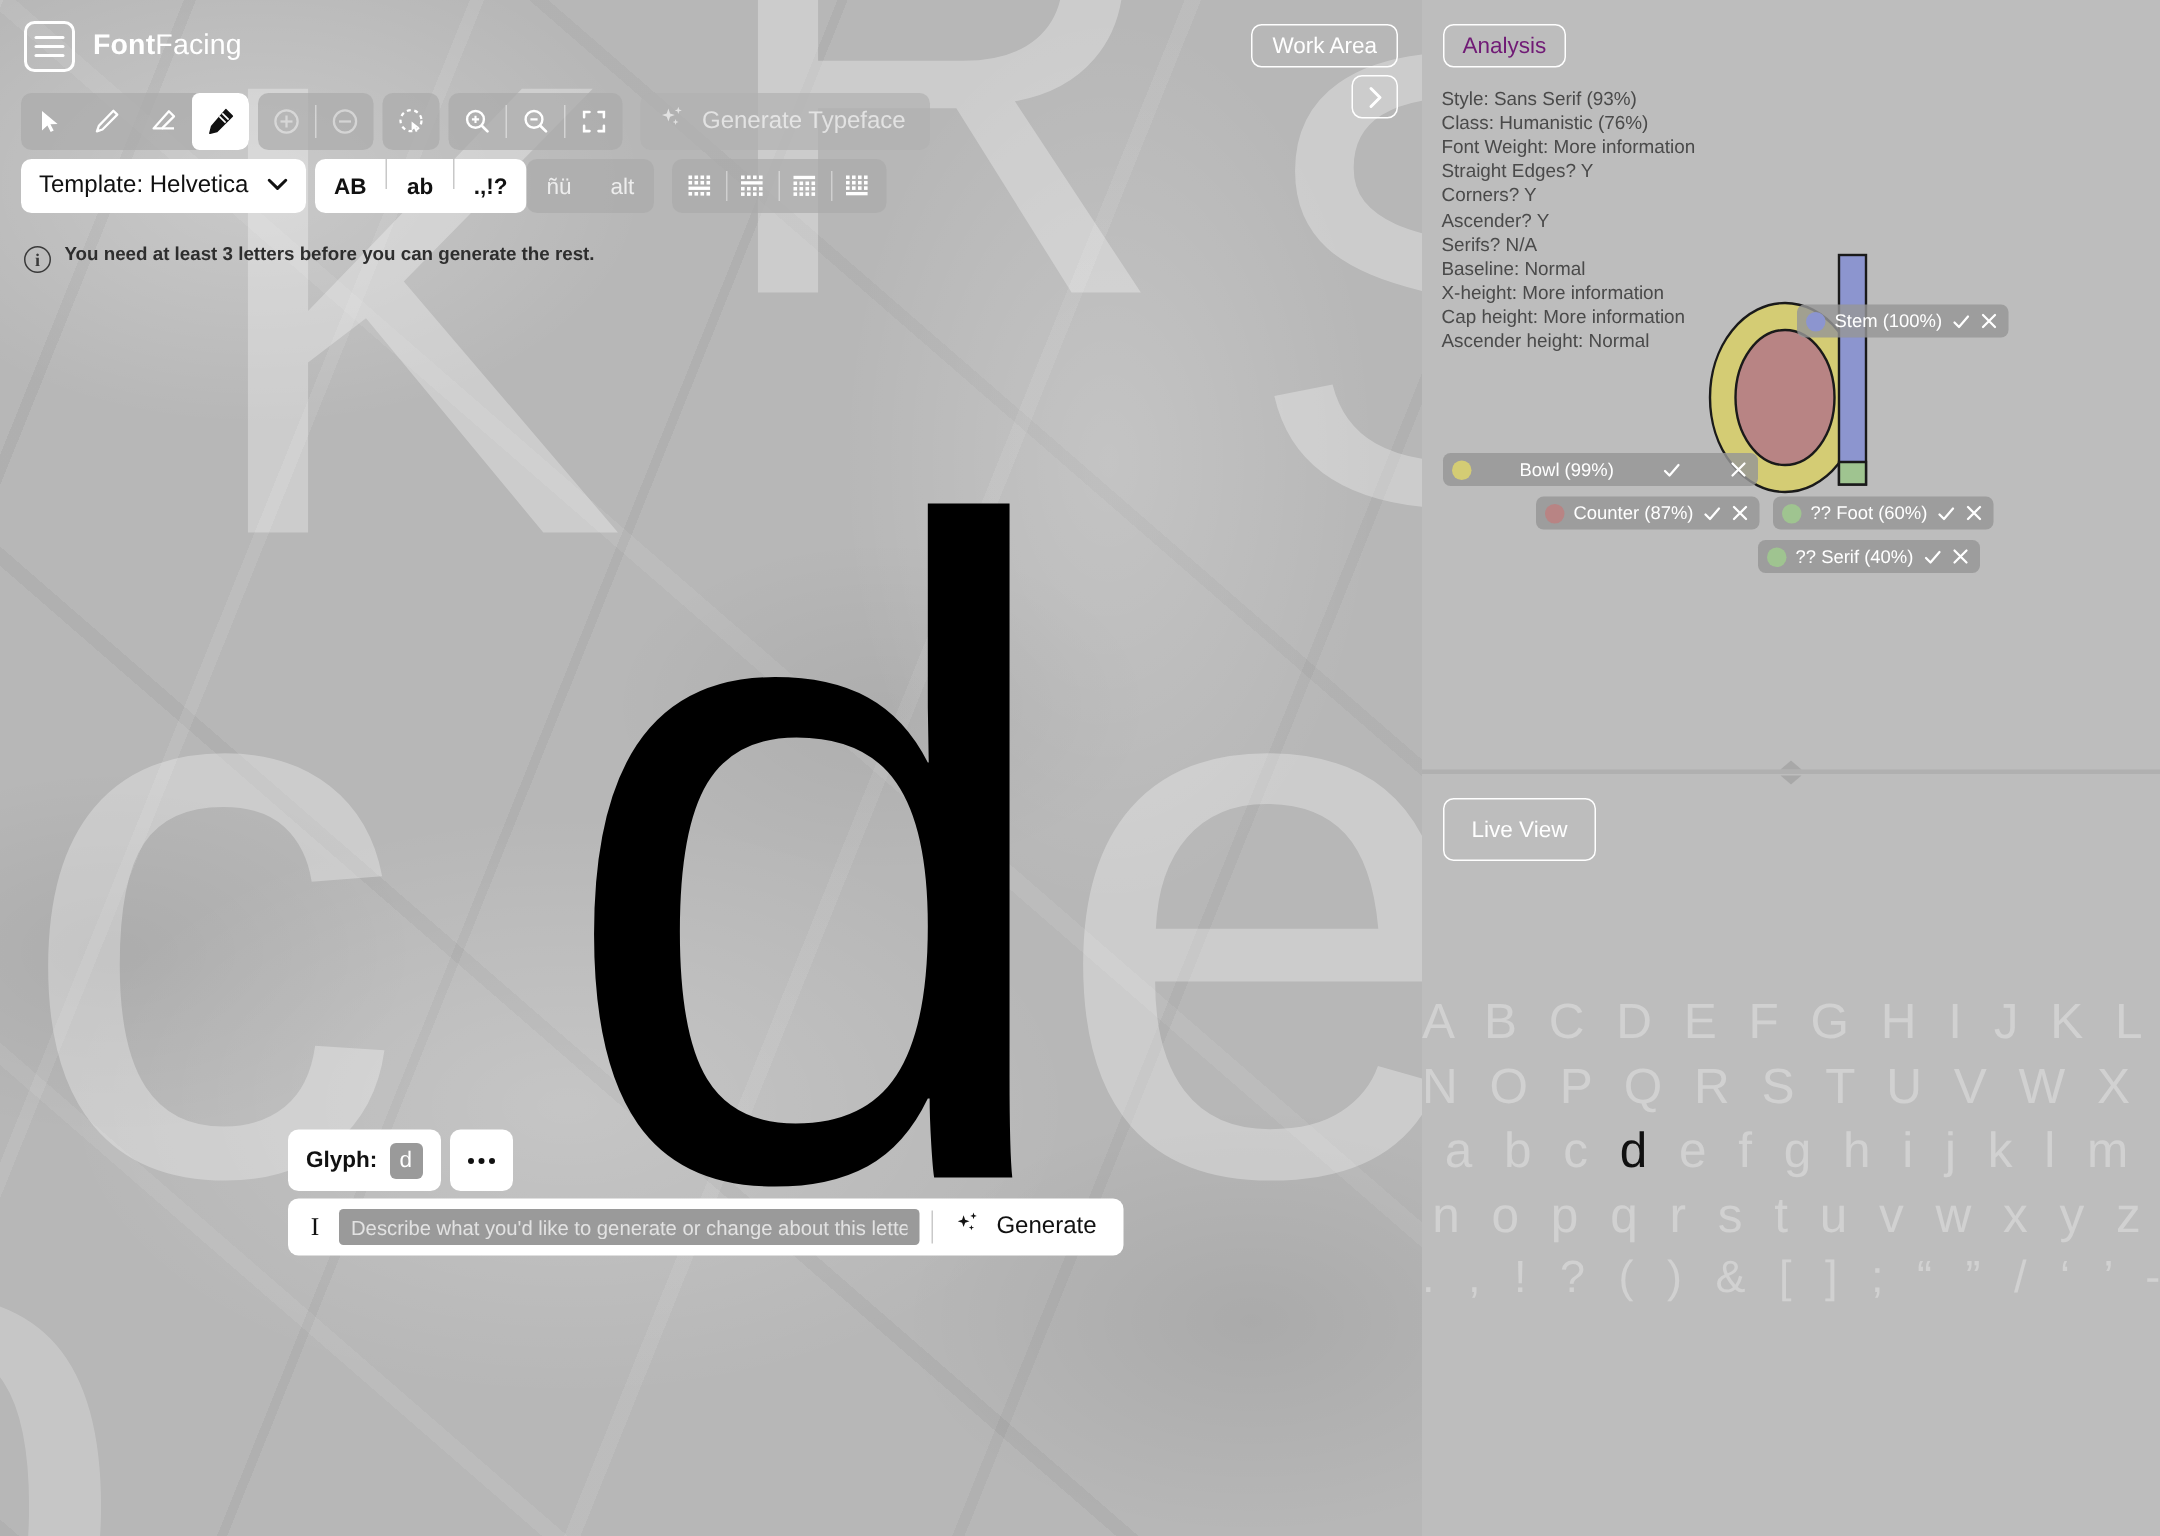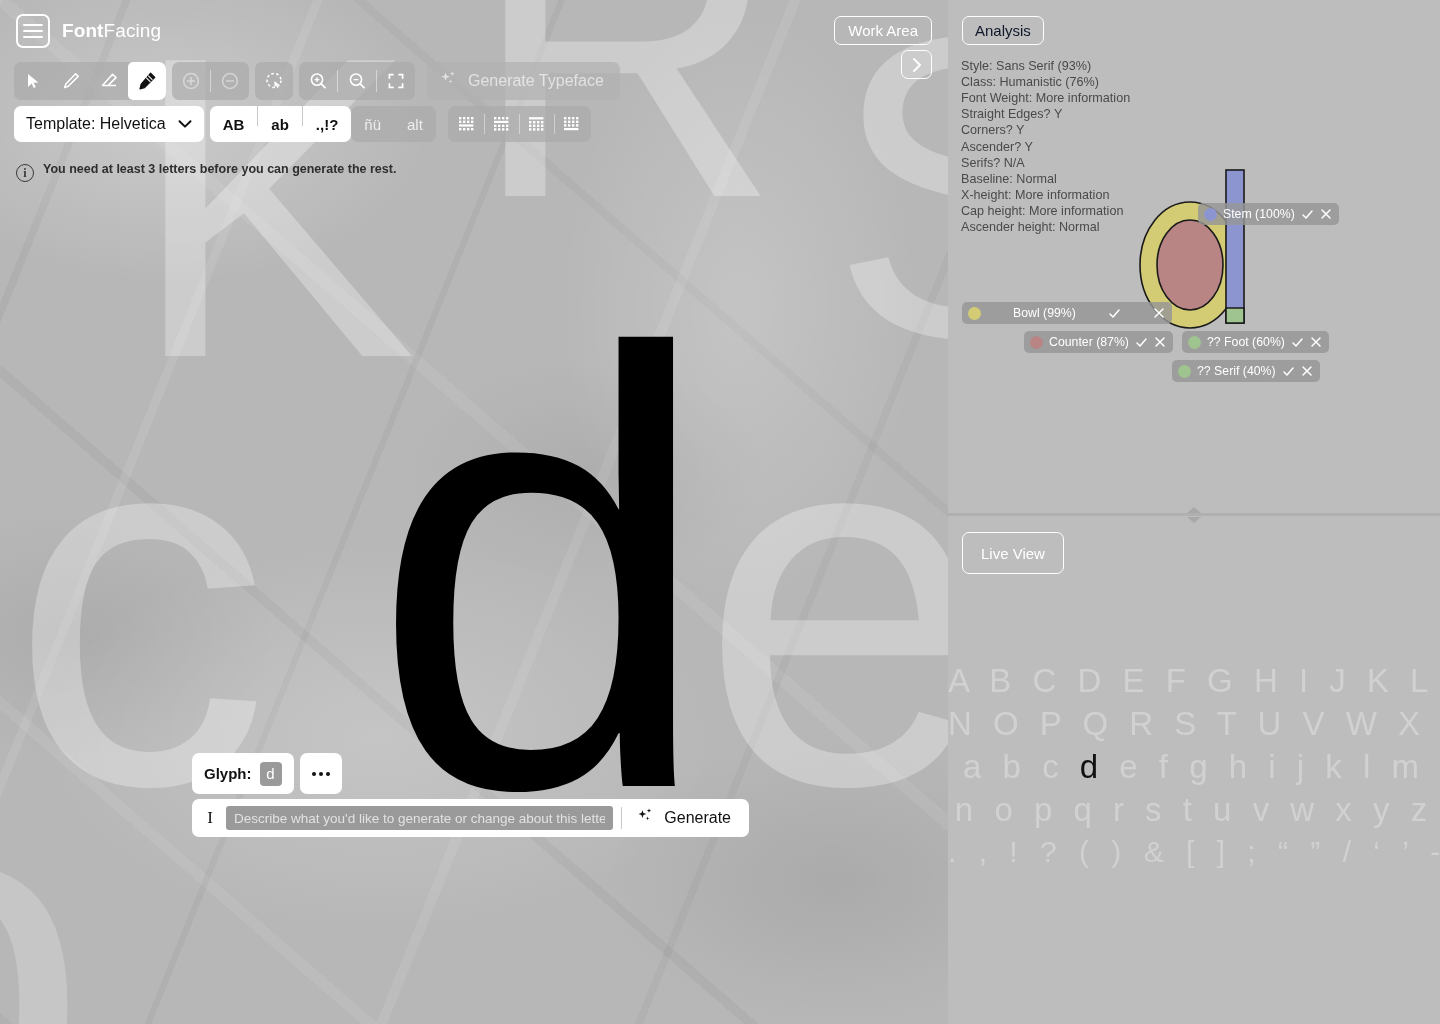--- a/index.html
+++ b/index.html
@@ -195,21 +195,21 @@
     font-size: 16px; color: #111; cursor: pointer; font-family: "Liberation Sans", sans-serif;
   }
 
   
   #right { width: 492px; height: 1024px; background: #bdbdbd; position: relative; }
   #analysis-panel { position: relative; height: 508px; }
   #analysis-btn {
     position: absolute; left: 14px; top: 16px;
     height: 29px; padding: 0 12px;
     border: 1.6px solid #fff; border-radius: 7px; background: transparent;
-    color: #0f172a; font-size: 15px; cursor: pointer;
+    color: #701a75; font-size: 15px; cursor: pointer;
     display: flex; align-items: center;
   }
   #analysis-list { position: absolute; left: 13px; top: 58px; }
   .an-row { font-size: 12.6px; color: #4a4a4a; line-height: 1.28; white-space: nowrap; }
 
   
   #diagram { position: absolute; left: 190px; top: 160px; width: 300px; height: 240px; }
 
   .tag {
     position: absolute;

